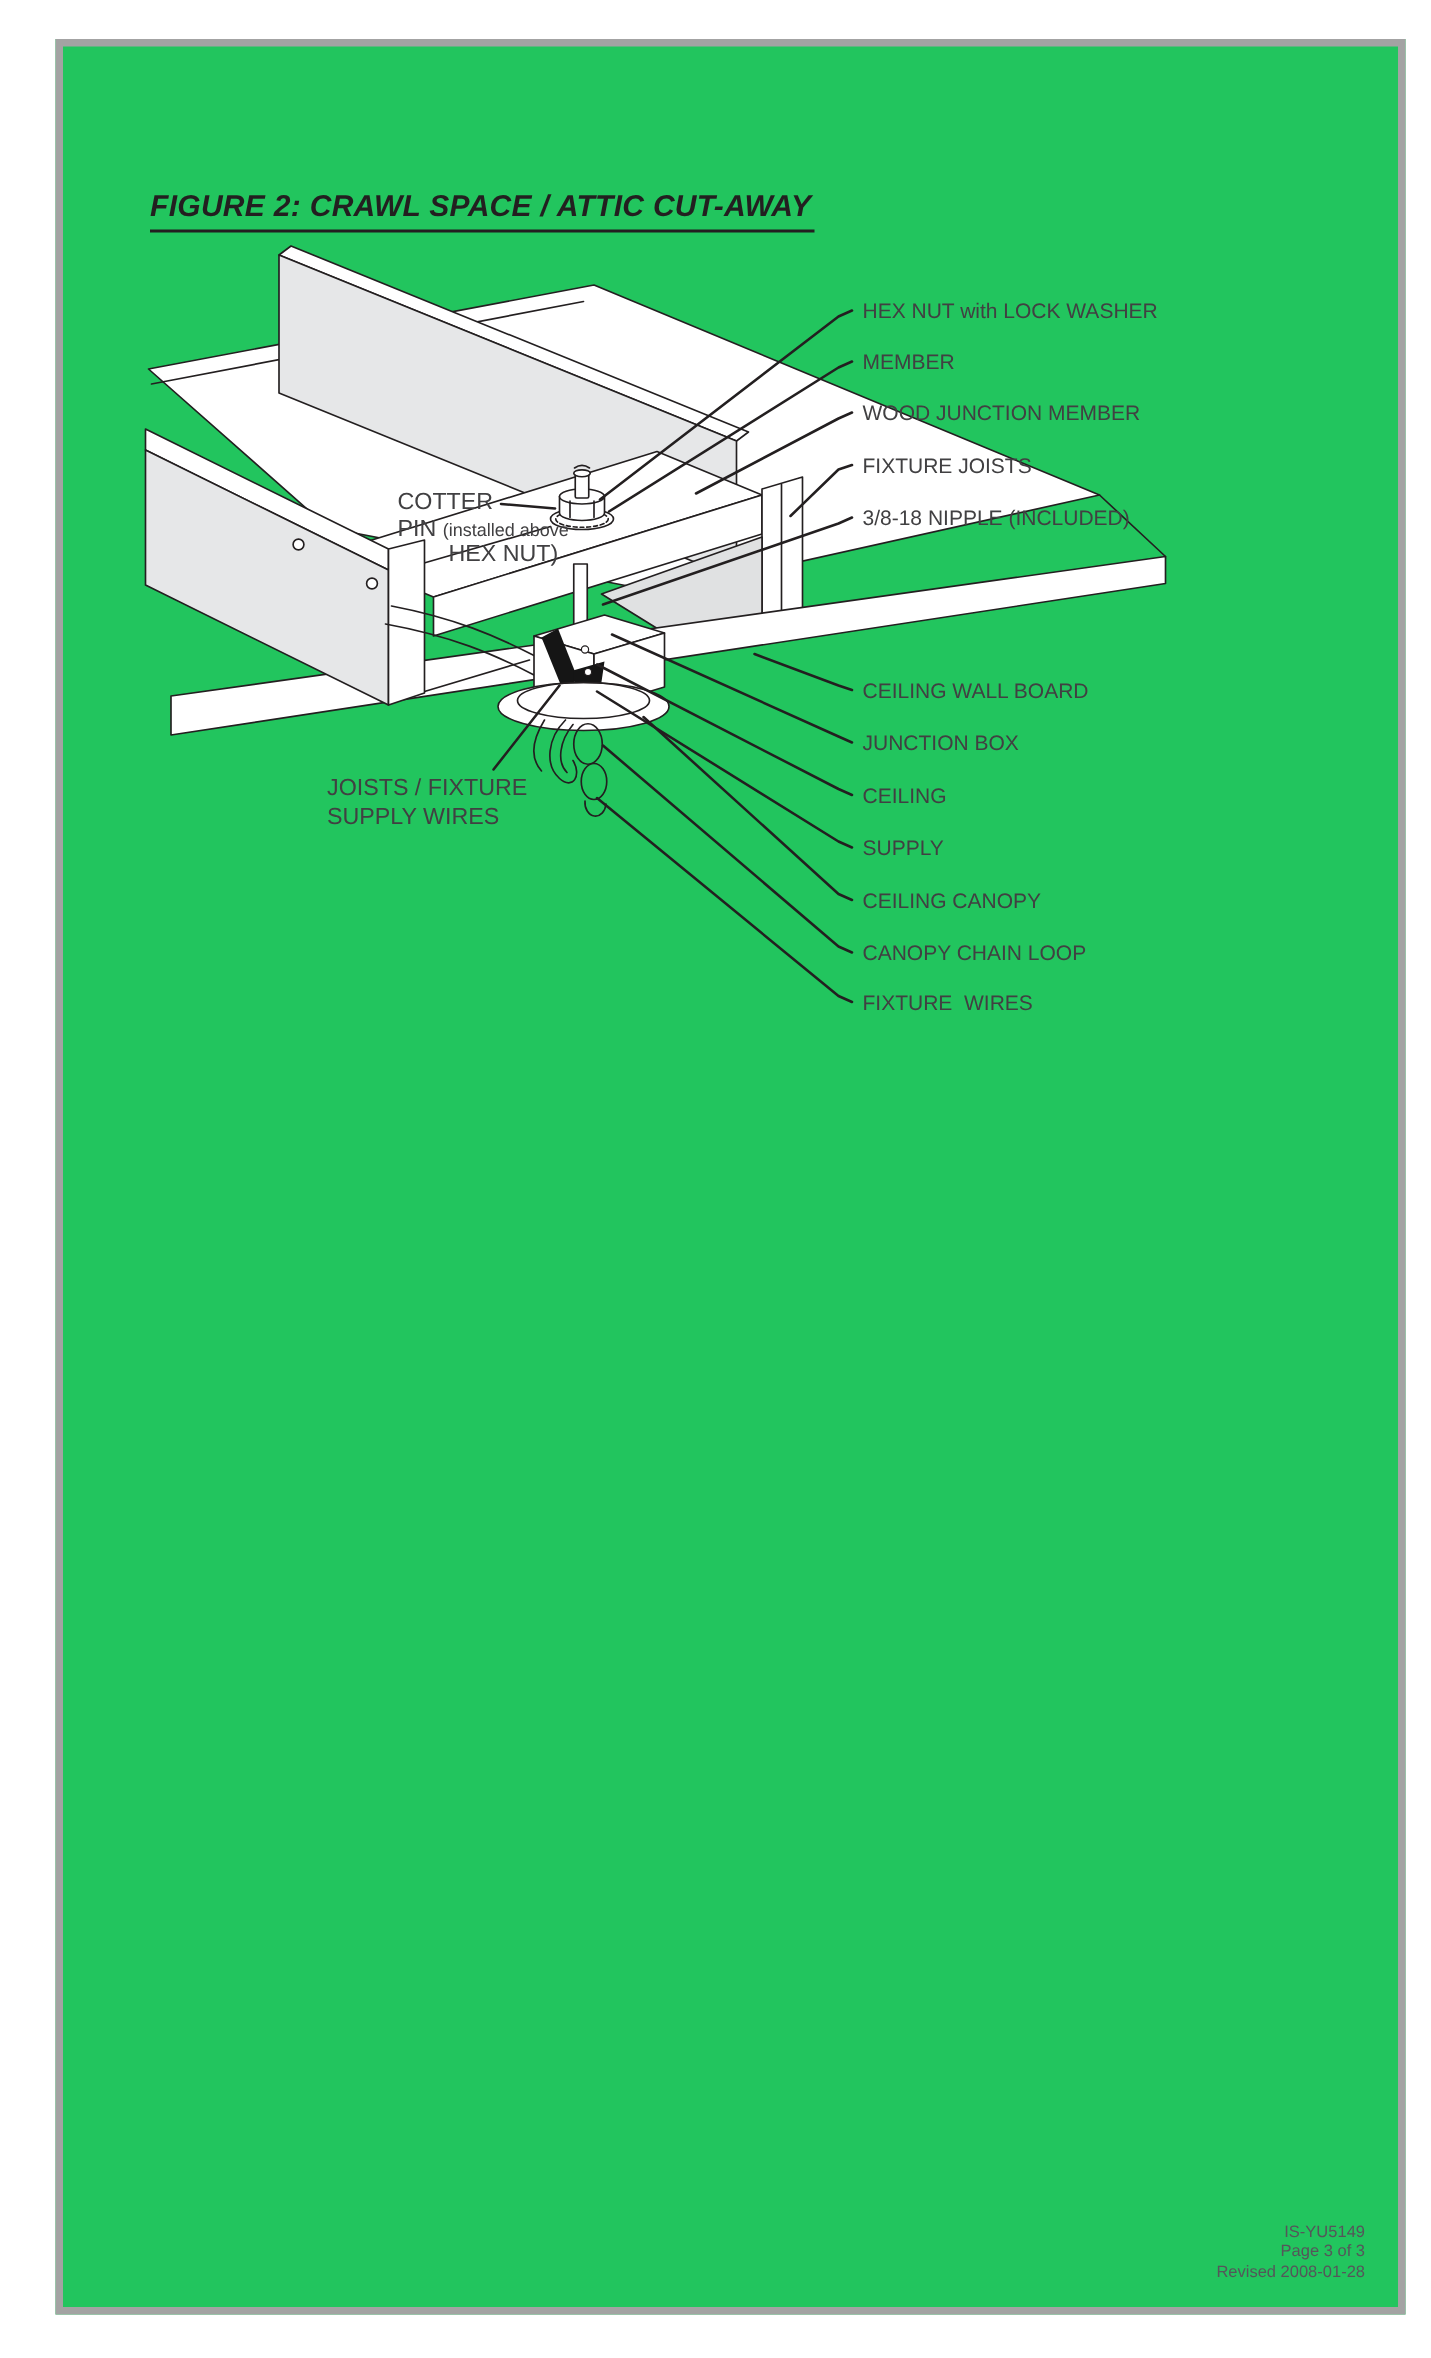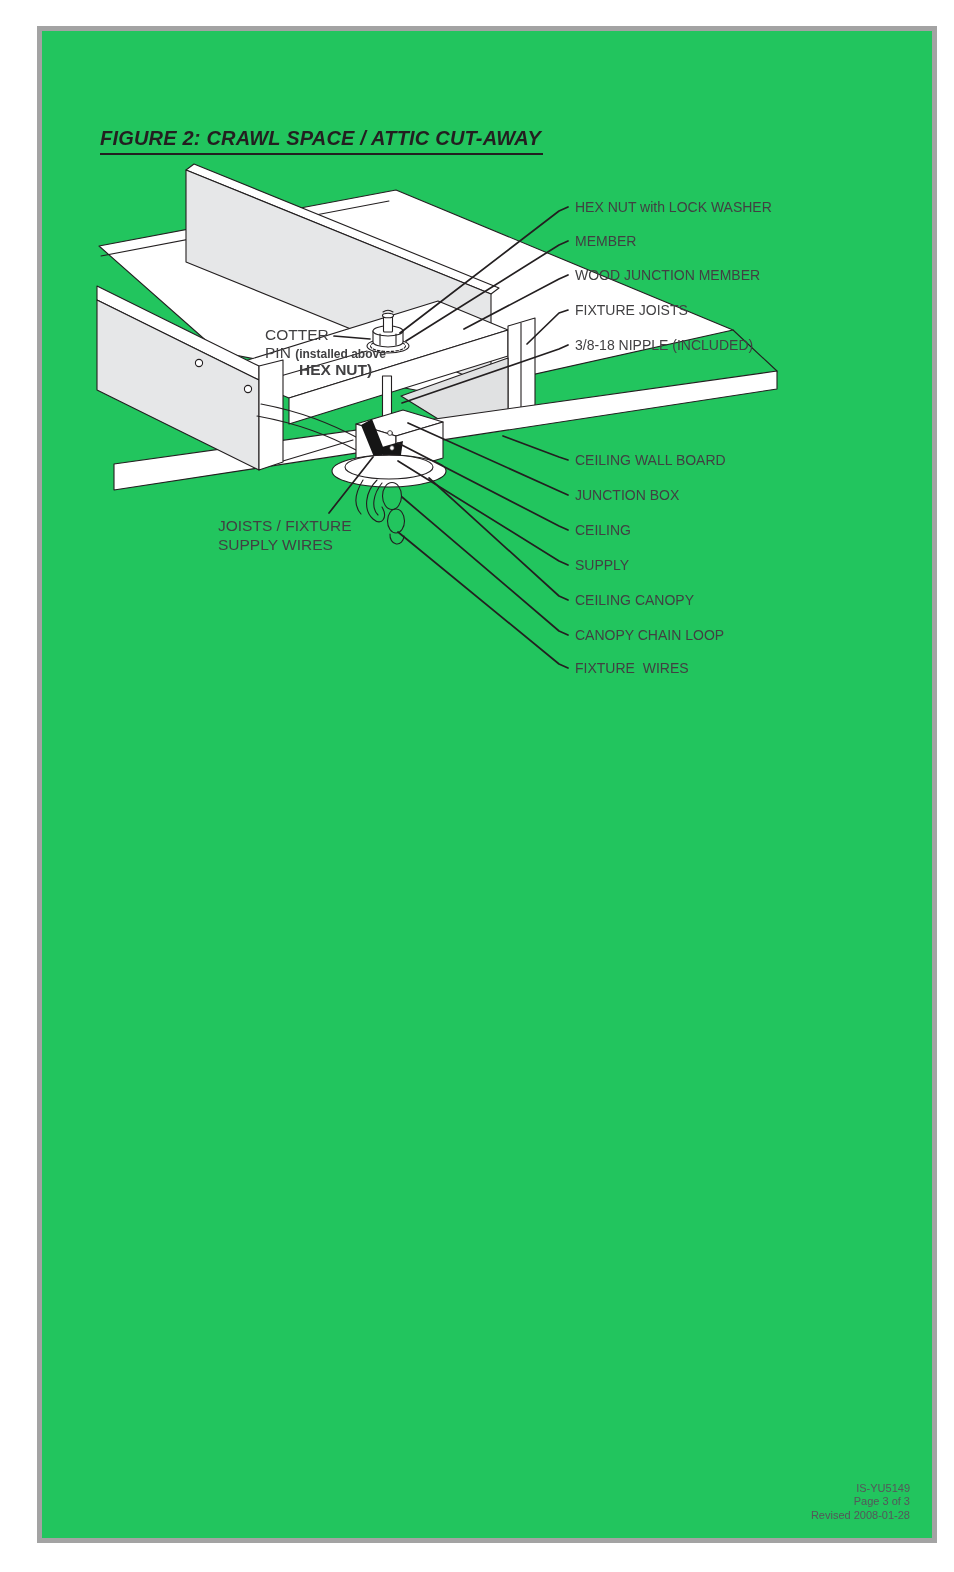--- a/index.html
+++ b/index.html
@@ -3,21 +3,21 @@
 <meta charset="utf-8">
 <style>
   html,body{margin:0;padding:0;background:#fff;width:954px;height:1572px;overflow:hidden;
     font-family:"Liberation Sans",sans-serif;}
   .sheet{position:absolute;left:37px;top:26px;width:890px;height:1507px;border:5px solid #a3a3a3;background:#22c55e;}
   .title{position:absolute;left:58px;top:96px;margin:0;font-size:20px;font-weight:bold;font-style:italic;
     color:#231f20;border-bottom:2.5px solid #231f20;padding:0 2px 3px 0;letter-spacing:.2px;white-space:pre;}
   .diagram{position:absolute;left:-31px;top:-31px;width:954px;height:780px;}
   .diagram svg{position:absolute;left:0;top:0;}
   .lbl{position:absolute;left:564px;font-size:14px;line-height:18px;color:#414042;white-space:pre;}
-  .sm{font-size:12px;color:#414042;font-weight:bold;}
+  .sm{font-size:12px;color:#414042;}
   .cot{position:absolute;font-size:15.5px;color:#414042;white-space:pre;}
   .footer{position:absolute;right:22px;bottom:16px;text-align:right;font-size:11px;line-height:13.5px;color:#55565a;margin-top:44px;}
 </style>
 </head>
 <body>
 
 <div class="sheet">
 
   <h1 class="title">FIGURE 2: CRAWL SPACE / ATTIC CUT-AWAY</h1>
 

